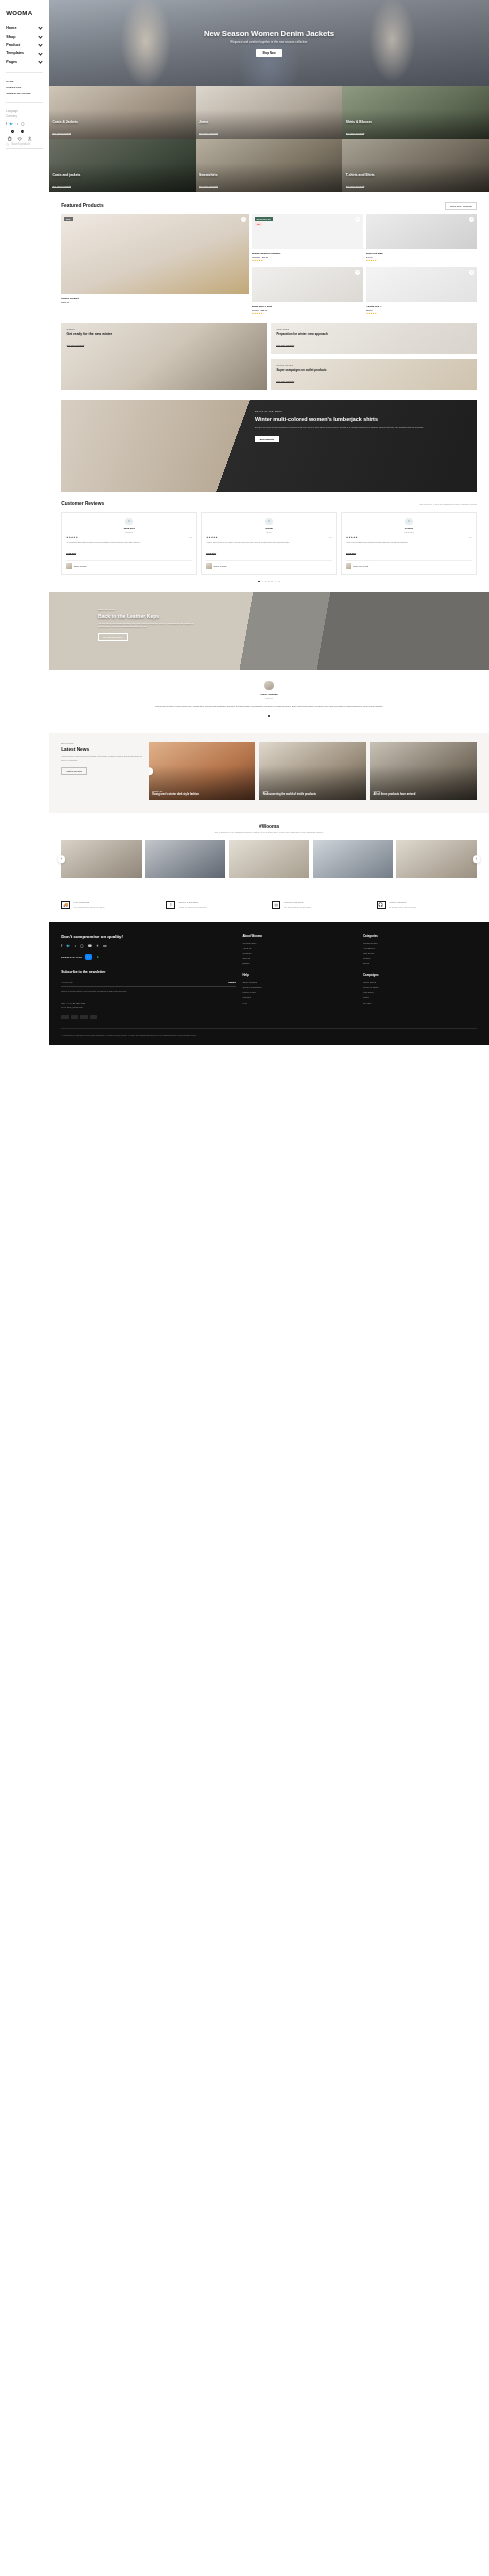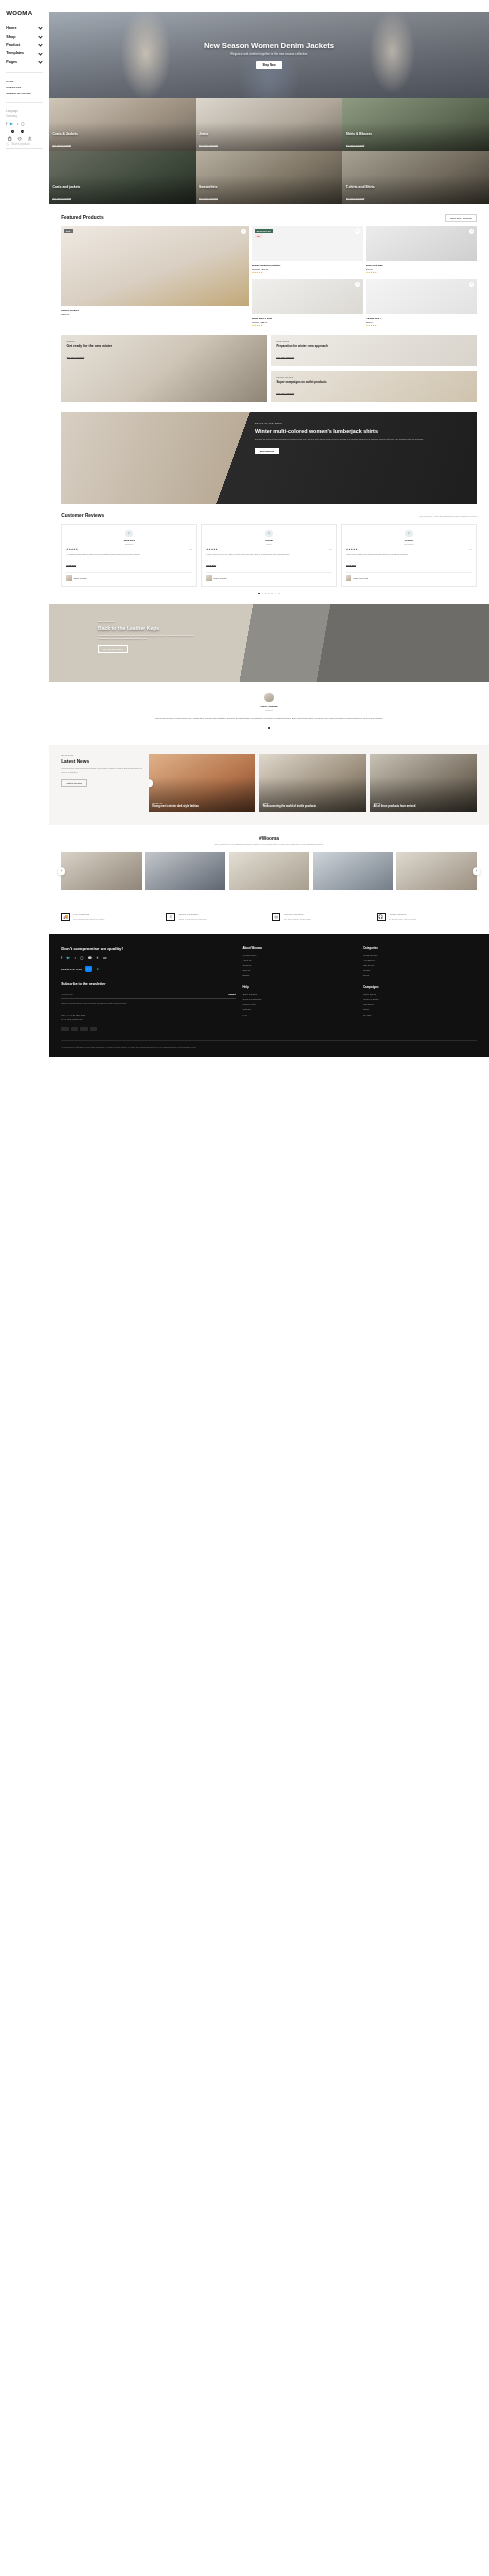--- a/index.html
+++ b/index.html
@@ -25,21 +25,21 @@
   .icon-row { display:flex; gap:4.8px; padding:5.4px 2px 0; align-items:center; }
   .ic { position:relative; width:5.4px; height:5.4px; }
   .ic svg { width:5.4px; height:5.4px; }
   .badge { position:absolute; top:-1.4px; right:-2px; background:#111; color:#fff;
     font-size:1.6px; width:2.9px; height:2.9px; border-radius:50%;
     display:flex; align-items:center; justify-content:center; }
   .search-box { display:flex; align-items:center; gap:1.7px; margin:6.1px 1.4px 0;
     border-bottom:0.4px solid #e2e2e2; padding-bottom:1.7px; }
   .search-box span { font-size:2.6px; color:#b3b3b3; }
   
-  .main { width:440px; flex:0 0 440px;margin-top:12px; }
+  .main { width:440px; flex:0 0 440px; }
   
   .hero { position:relative; height:86px; overflow:hidden;
      background:linear-gradient(160deg,#9aa3ad 0%,#7e838b 40%,#5d6168 100%); }
   .hero:after{content:"";position:absolute;inset:0;
      background:
        radial-gradient(ellipse 41px 75px at 22% 48%, rgba(210,200,185,.85), transparent 62%),
        radial-gradient(ellipse 37px 68px at 78% 46%, rgba(200,192,180,.8), transparent 62%),
        radial-gradient(ellipse 48px 61px at 50% 75%, rgba(120,130,150,.65), transparent 65%),
        linear-gradient(0deg,rgba(40,45,55,.35),rgba(255,255,255,.08));}
   .hero-inner { position:absolute; inset:0; z-index:3; display:flex; flex-direction:column;

